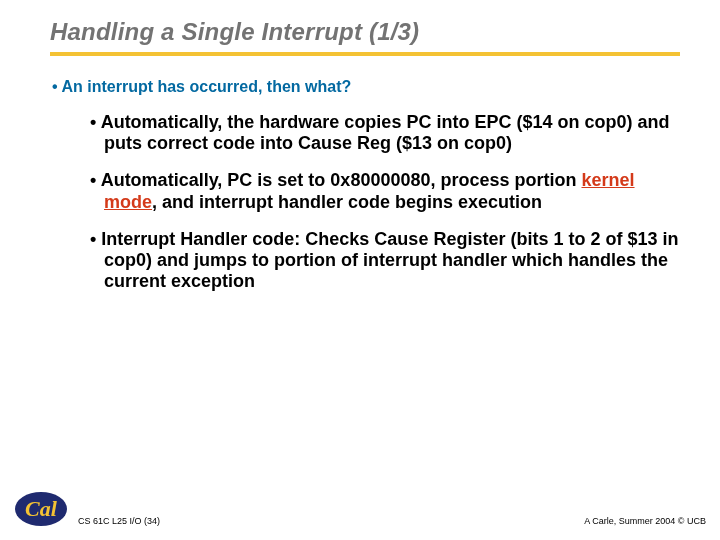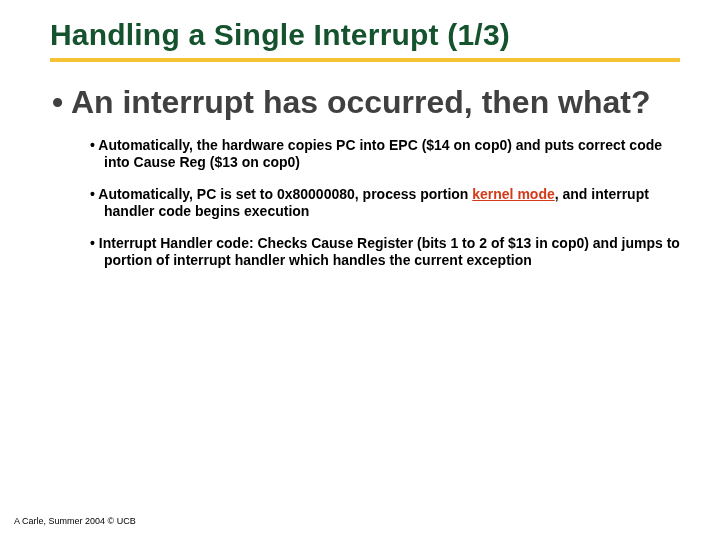--- a/index.html
+++ b/index.html
@@ -11,40 +11,41 @@
     position: relative;
     overflow: hidden;
   }
   .slide {
     width: 100%;
     height: 100%;
     padding: 18px 40px 0 50px;
     position: relative;
   }
   .title {
-    font-size: 30px;
+    font-size: 24px;
     font-weight: bold;
-    color: #14532d;
+    color: #737373;
     padding-bottom: 6px;
     border-bottom: 4px solid #f4c233;
     margin-bottom: 22px;
     letter-spacing: 0.2px;
+    font-style: italic;
   }
   .main-bullet {
-    font-size: 32px;
+    font-size: 16px;
     font-weight: bold;
-    color: #404040;
+    color: #0369a1;
     margin-left: 2px;
     margin-bottom: 16px;
   }
   .sub-list {
     margin-left: 40px;
   }
   .sub-bullet {
-    font-size: 14px;
+    font-size: 18px;
     font-weight: bold;
     color: #000;
     margin-bottom: 16px;
     line-height: 1.18;
     text-indent: -14px;
     padding-left: 14px;
   }
   .highlight {
     color: #d43a1a;
   }
@@ -92,16 +93,23 @@
 
   <div class="sub-list">
     <div class="sub-bullet">• Automatically, the hardware copies PC into EPC ($14 on cop0) and puts correct code into Cause Reg ($13 on cop0)</div>
     <div class="sub-bullet">
       <span>• Automatically, PC is set to 0x80000080, process portion </span><span class="highlight underline">kernel mode</span><span>, and interrupt handler code begins execution</span>
     </div>
     <div class="sub-bullet">• Interrupt Handler code: Checks Cause Register (bits 1 to 2 of $13 in cop0) and jumps to portion of interrupt handler which handles the current exception</div>
   </div>
 
   <div class="footer">
+    <div class="footer-left">
+      <svg class="cal-logo" viewBox="0 0 54 38">
+        <ellipse cx="27" cy="19" rx="26" ry="17" fill="#1f2a6f"></ellipse>
+        <text x="27" y="26" font-family="Georgia, 'Times New Roman', serif" font-style="italic" font-weight="bold" font-size="22" fill="#f4c233" text-anchor="middle">Cal</text>
+      </svg>
+      <span class="footer-text">CS 61C L25 I/O (34)</span>
+    </div>
     <div class="footer-right">A Carle, Summer 2004 © UCB</div>
   </div>
 
 </div>
 
 </body></html>

